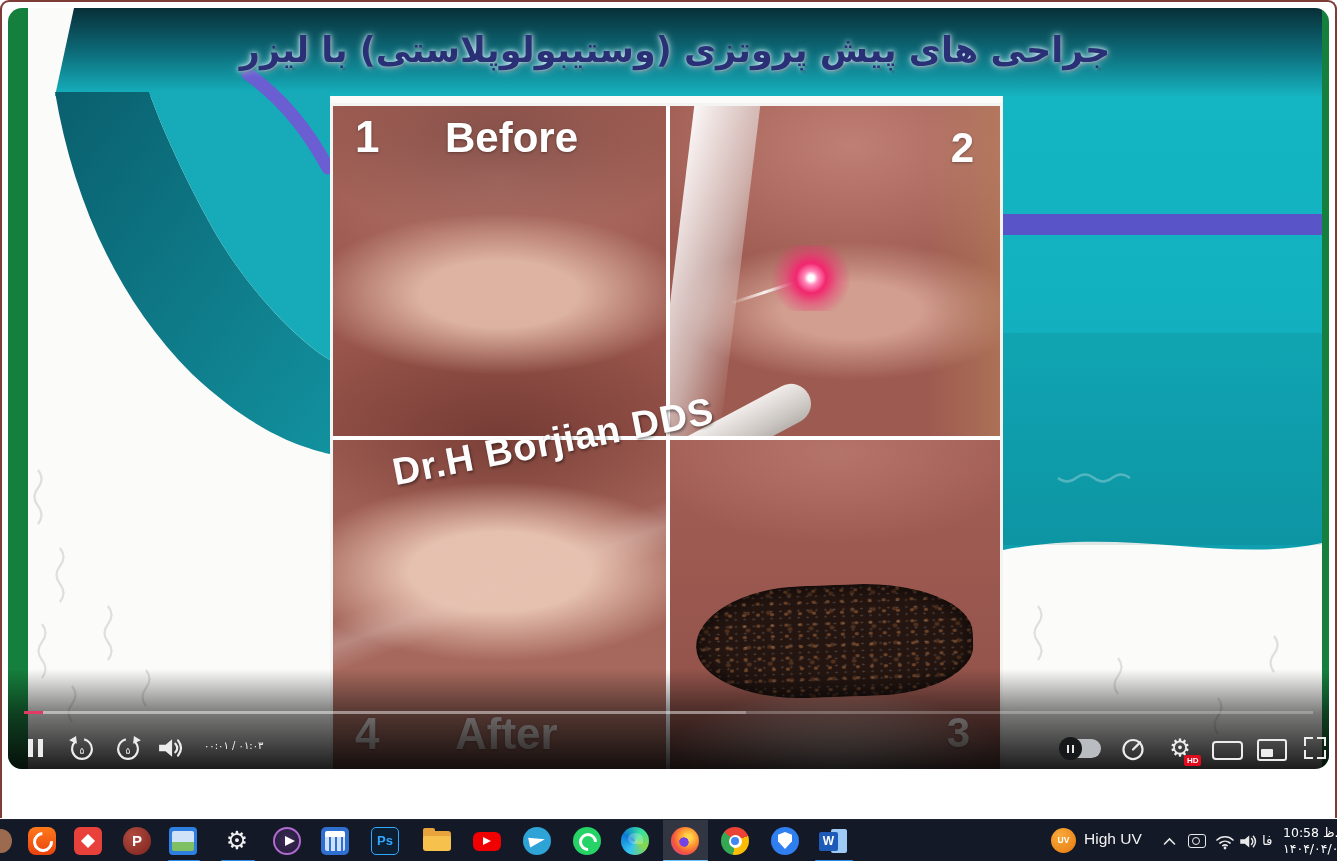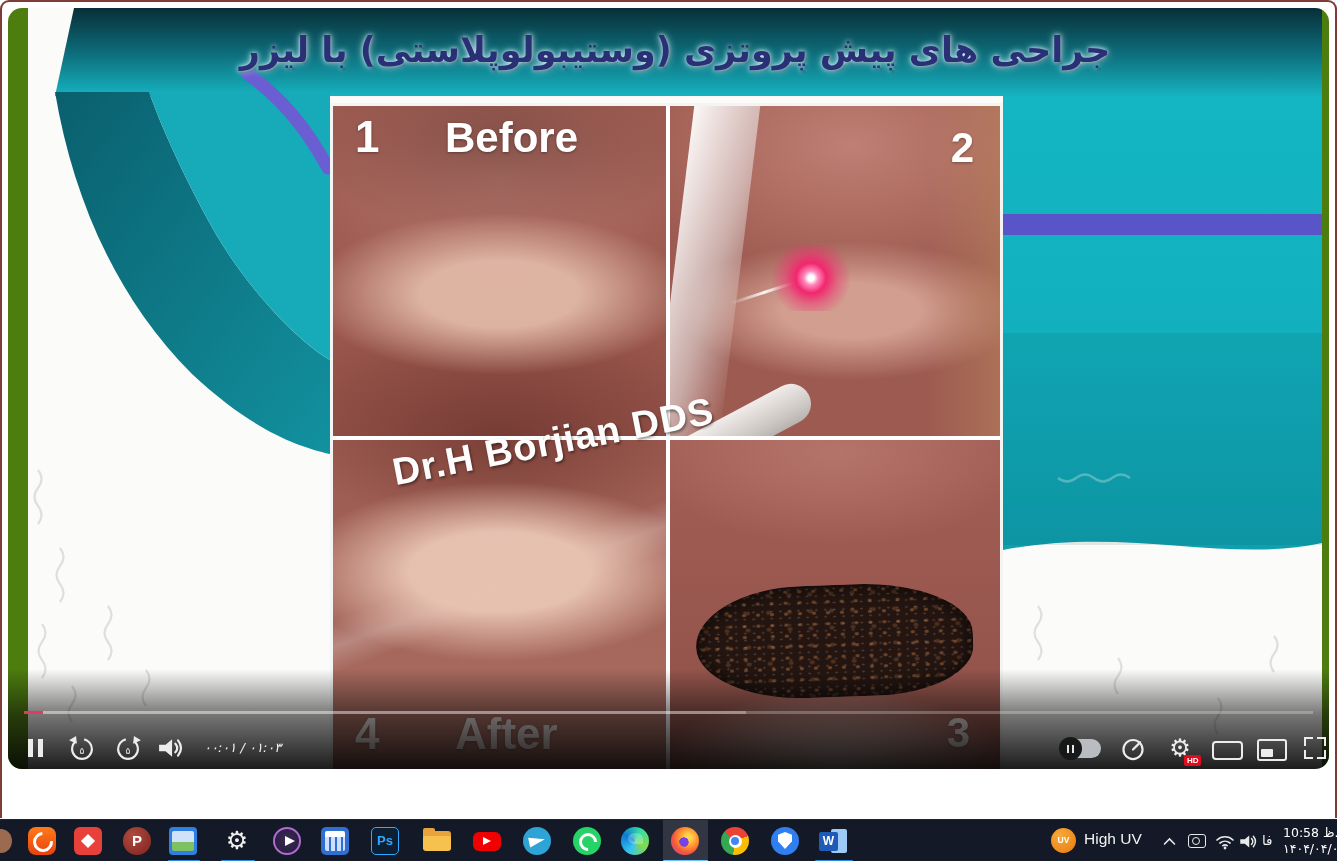--- a/index.html
+++ b/index.html
@@ -2,21 +2,21 @@
 <html lang="fa"><head>
 <meta charset="utf-8">
 <style>
   html,body{margin:0;padding:0;background:#fff;}
   #screen{position:relative;width:1337px;height:861px;background:#ffffff;overflow:hidden;
           font-family:"DejaVu Sans",sans-serif;}
   
   .window-frame{position:absolute;left:0;top:0;width:1333px;height:816px;border:2px solid #7e3c36;
                 border-bottom:none;border-radius:9px 9px 0 0;z-index:40;pointer-events:none;}
   
-  .player{position:absolute;left:8px;top:8px;width:1321px;height:761px;background:#4d7c0f;
+  .player{position:absolute;left:8px;top:8px;width:1321px;height:761px;background:#15803d;
           border-radius:14px;overflow:hidden;z-index:1;}
   .video-content{position:absolute;left:20px;top:0;width:1294px;height:761px;overflow:hidden;background:#fbfbfa;}
   .bg-svg{position:absolute;left:0;top:0;}
   .overlay-title{position:absolute;left:0;right:0;top:22px;text-align:center;direction:rtl;
       font-size:35px;font-weight:bold;color:#293076;letter-spacing:.5px;z-index:4;
       text-shadow:0 0 4px rgba(214,242,247,.95),0 0 9px rgba(190,232,240,.8),2px 2px 2px rgba(8,42,60,.55);}
   
   .montage{position:absolute;left:302px;top:95px;width:673px;height:666px;box-sizing:border-box;
            border:3px solid #f4f4f2;border-bottom:none;background:#fff;z-index:3;
            display:grid;grid-template-columns:333px 4px 330px;grid-template-rows:330px 4px 329px;}
@@ -74,21 +74,21 @@
   .progress .buffer{position:absolute;left:0;top:0;height:100%;width:56%;background:rgba(255,255,255,.28);}
   .progress .played{position:absolute;left:0;top:0;height:100%;width:19px;background:#e13a63;}
   .cbtn{position:absolute;z-index:9;color:#ececec;cursor:pointer;}
   .pause-btn{left:20px;top:731px;width:18px;height:18px;}
   .pause-btn i{position:absolute;top:0;width:5px;height:18px;background:#ececec;}
   .pause-btn i.b2{left:10px;} .pause-btn i.b1{left:0;}
   .skip{width:28px;height:28px;}
   .skip-back{left:60px;top:727px;} .skip-fwd{left:106px;top:727px;}
   .skip .digit{position:absolute;left:0;right:0;top:11px;text-align:center;font-size:9px;color:#ececec;}
   .vol-btn{left:150px;top:729px;width:26px;height:22px;}
-  .time-display{position:absolute;left:196px;top:732px;z-index:9;font-size:13px;color:#f1f1f1;direction:ltr;letter-spacing:.5px;font-style:italic;}
+  .time-display{position:absolute;left:196px;top:732px;z-index:9;font-size:10px;color:#f1f1f1;direction:ltr;letter-spacing:.5px;}
   .autoplay{left:1053px;top:731px;width:40px;height:19px;background:#b9bdc2;border-radius:10px;}
   .autoplay .knob{position:absolute;left:-2px;top:-2px;width:23px;height:23px;border-radius:50%;background:#17181a;
       display:flex;align-items:center;justify-content:center;gap:2.5px;}
   .autoplay .knob i{width:2.5px;height:8px;background:#e8e8e8;display:block;}
   .gauge-btn{left:1112px;top:728px;width:26px;height:26px;}
   .gear-btn{left:1157px;top:726px;width:30px;height:30px;font-size:24px;line-height:28px;text-align:center;}
   .hd-badge{position:absolute;right:-6px;bottom:-2px;background:#e00b1c;color:#fff;font-size:8px;font-weight:bold;
       padding:1px 2.5px;border-radius:2px;line-height:9px;font-family:"Liberation Sans",sans-serif;}
   .theater-btn{left:1204px;top:733px;width:27px;height:15px;border:2.4px solid #ececec;border-radius:4px;}
   .mini-btn{left:1249px;top:731px;width:26px;height:18px;border:2.4px solid #ececec;border-radius:3px;}

